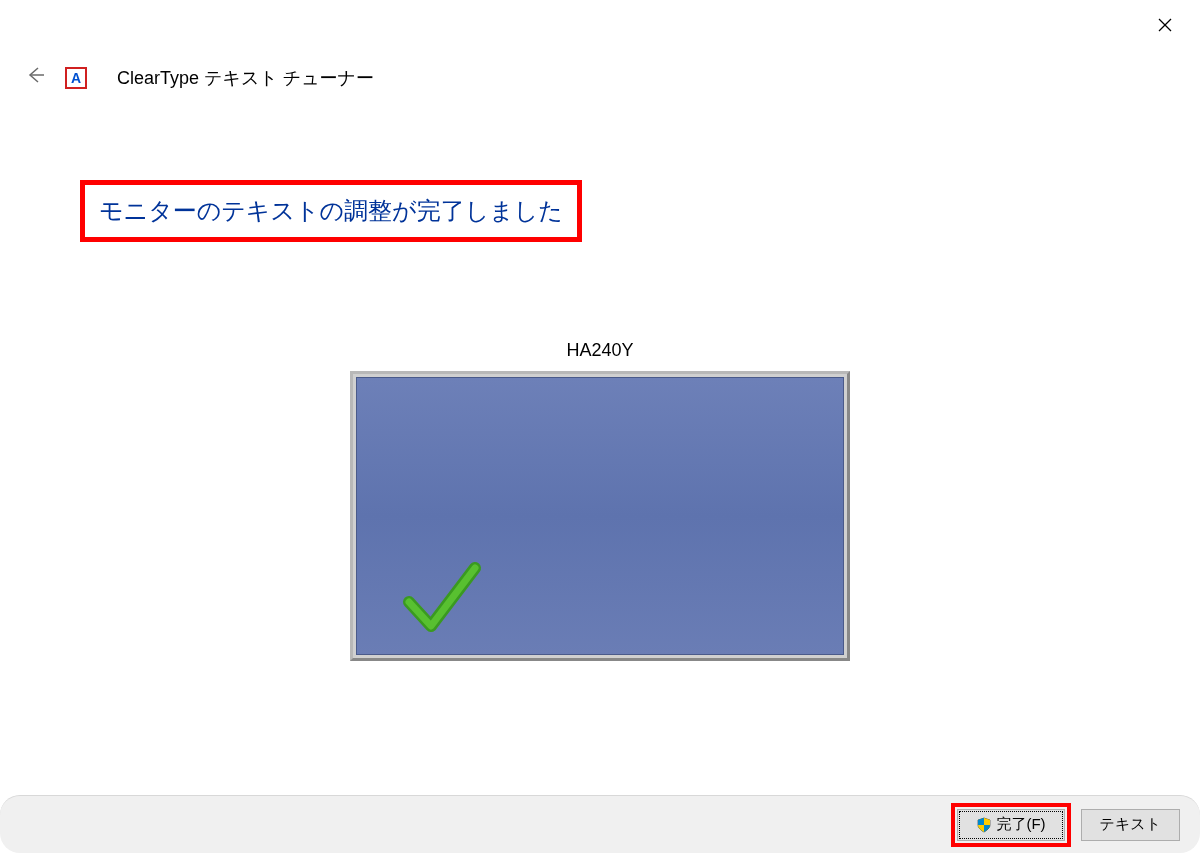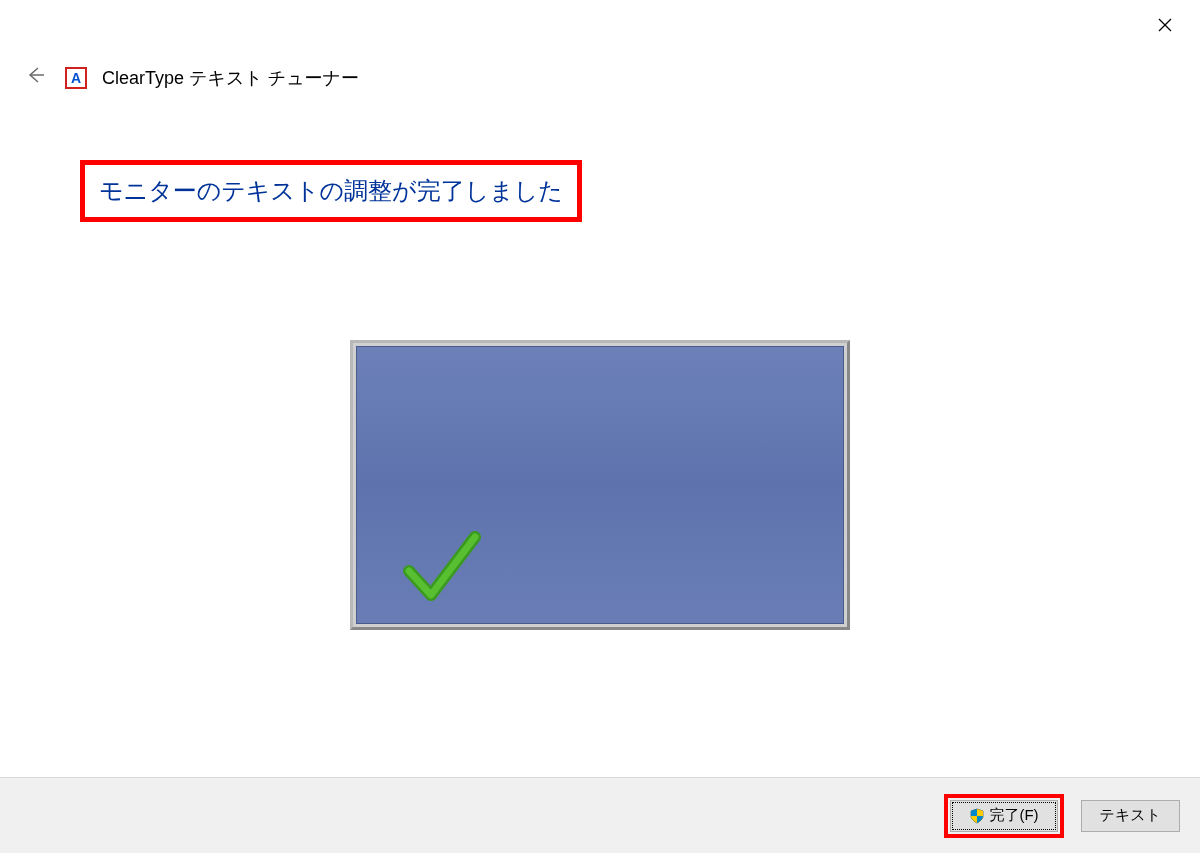--- a/index.html
+++ b/index.html
@@ -45,24 +45,25 @@
     .app-icon {
       width: 22px;
       height: 22px;
       display: flex;
       align-items: center;
       justify-content: center;
     }
     .title {
       font-size: 18px;
       color: #000;
+      margin-left: 15px;
     }
     .message-highlight {
       position: absolute;
-      top: 160px;
+      top: 180px;
       left: 80px;
       border: 5px solid #ff0000;
       padding: 10px 14px;
     }
     .message {
       font-size: 24px;
       color: #003399;
     }
     .monitor-section {
       position: absolute;
@@ -95,28 +96,29 @@
     .checkmark {
       position: absolute;
       bottom: 10px;
       left: 40px;
     }
     .bottom-bar {
       position: absolute;
       bottom: 0;
       left: 0;
       right: 0;
-      height: 76px;
+      height: 58px;
       background: #f0f0f0;
       border-top: 1px solid #d8d8d8;
       display: flex;
       align-items: center;
       justify-content: flex-end;
       padding-right: 20px;
-      gap: 17px;
+      gap: 10px;
+      border-radius: 20px;
     }
     .btn {
       height: 32px;
       padding: 0 18px;
       background: #e1e1e1;
       border: 1px solid #adadad;
       font-size: 15px;
       cursor: pointer;
       display: inline-flex;
       align-items: center;
@@ -160,20 +162,21 @@
     </svg>
   </span>
   <span class="title">ClearType テキスト チューナー</span>
 </div>
 
 <div class="message-highlight">
   <div class="message">モニターのテキストの調整が完了しました</div>
 </div>
 
 <div class="monitor-section">
+  <div class="monitor-label">HA240Y</div>
   <div class="monitor-frame">
     <div class="monitor-screen">
       <svg class="checkmark" width="90" height="90" viewBox="0 0 90 90">
         <path d="M12 48 L34 72 L78 14" stroke="#3a9a20" stroke-width="12" fill="none" stroke-linecap="round" stroke-linejoin="round"></path>
         <path d="M12 48 L34 72 L78 14" stroke="#58c030" stroke-width="7" fill="none" stroke-linecap="round" stroke-linejoin="round"></path>
       </svg>
     </div>
   </div>
 </div>
 

